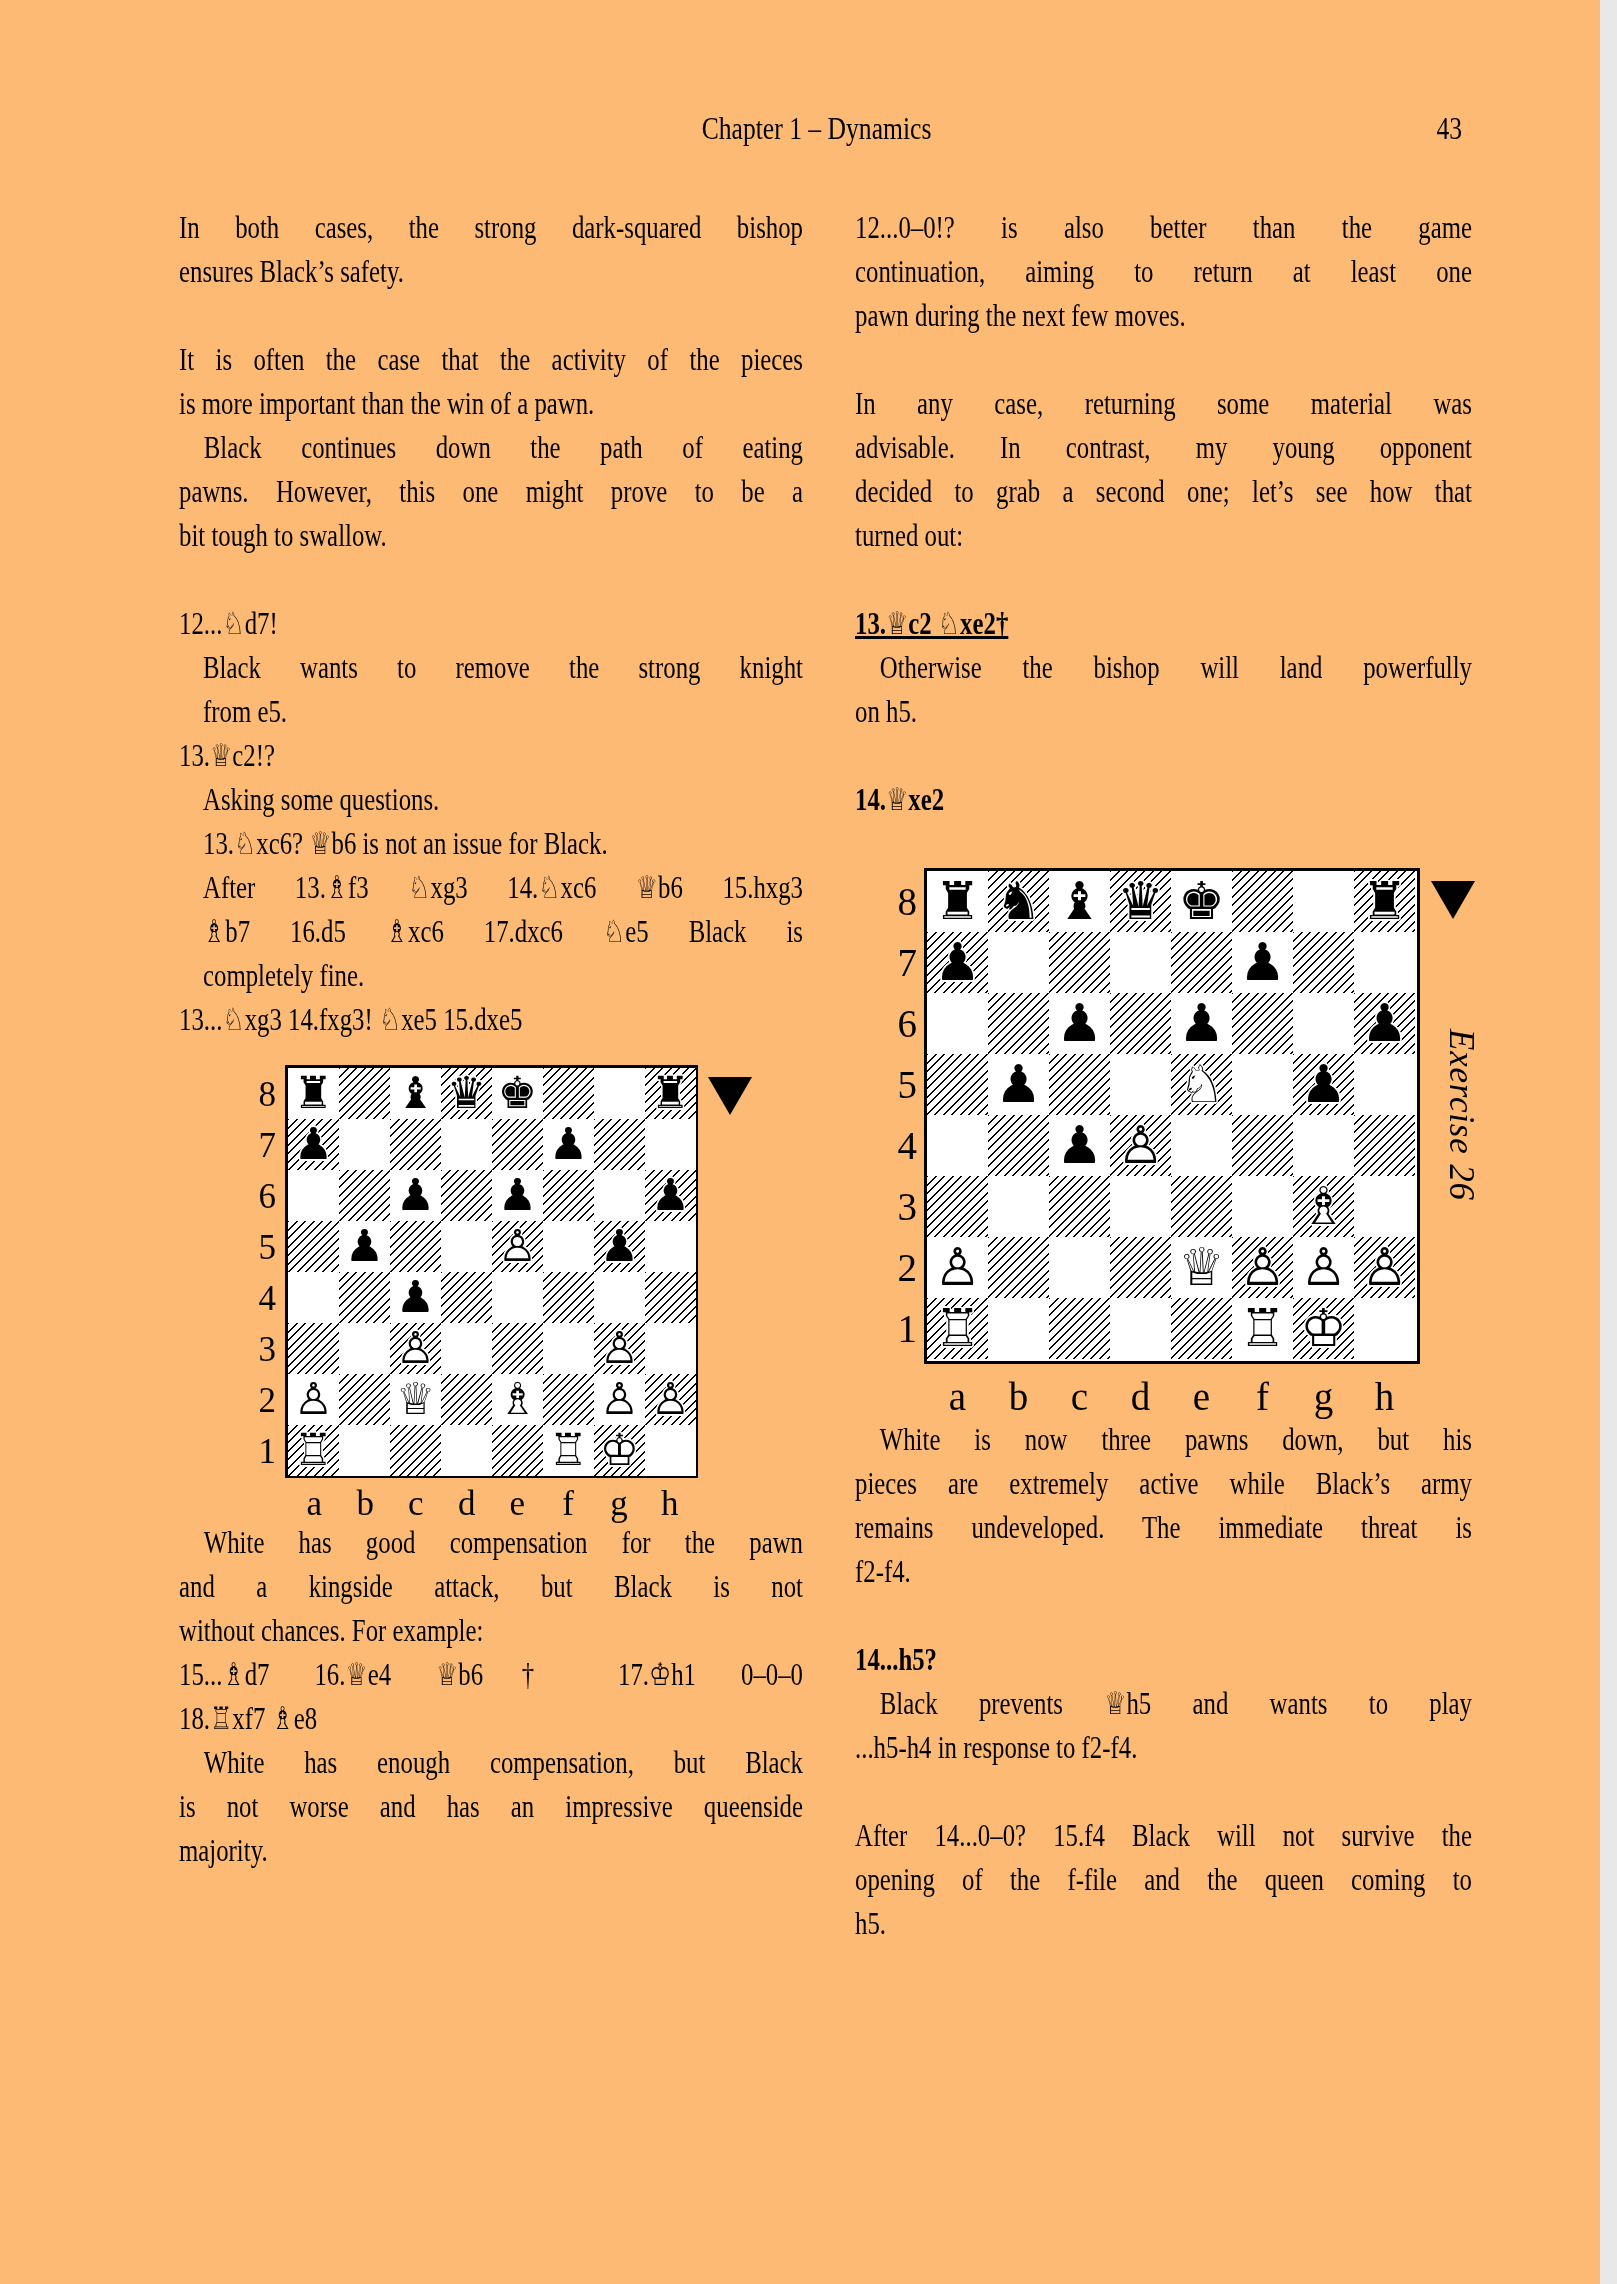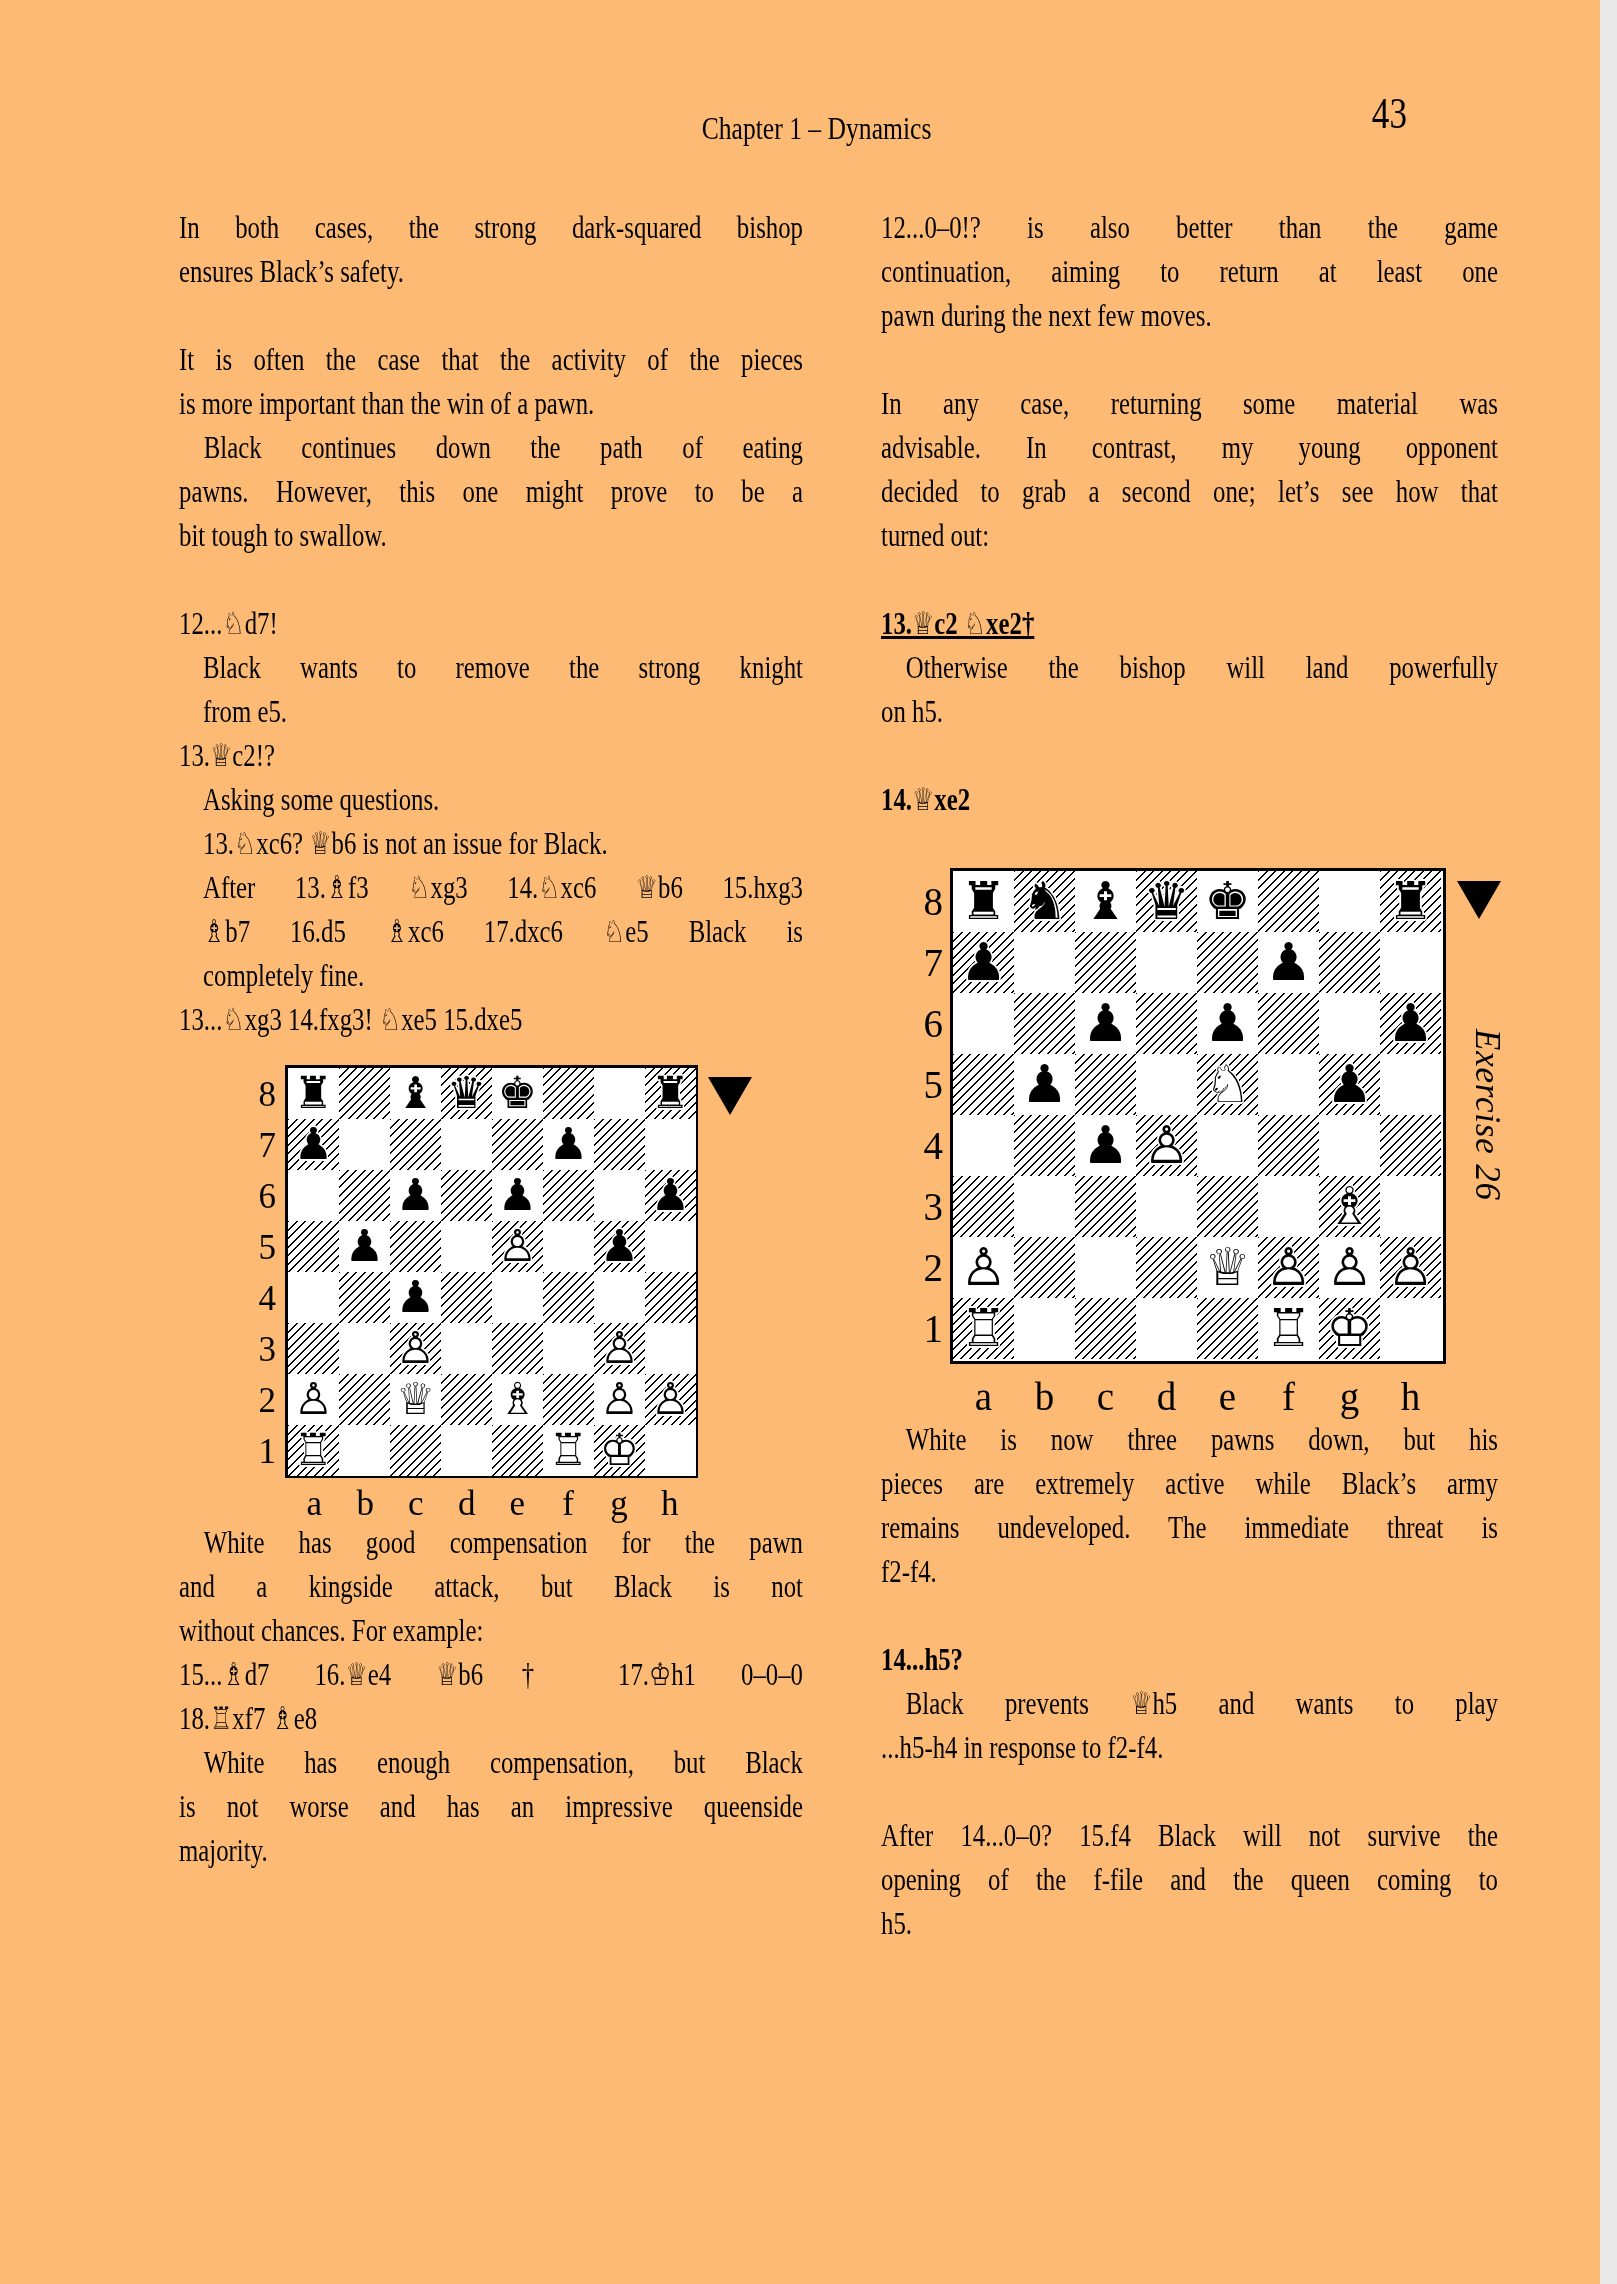--- a/index.html
+++ b/index.html
@@ -3,28 +3,28 @@
 <meta charset="utf-8">
 <style>
   html,body{margin:0;padding:0;background:#e8e8e8;}
   #page{position:relative;width:1600px;height:2284px;background:#fdba74;color:#000;
         font-family:"Liberation Serif","DejaVu Sans",serif;overflow:hidden;}
 
   
   .hdr{position:absolute;left:171px;top:106px;width:1291px;height:44px;
        text-align:center;font-size:32px;line-height:44px;}
   .hdr .sx{display:inline-block;transform:scaleX(.8);transform-origin:50% 50%;white-space:nowrap;}
-  .pno{position:absolute;left:1307px;top:92px;width:155px;height:44px;
-       text-align:center;font-size:44px;line-height:44px;}
+  .pno{position:absolute;left:1307px;top:106px;width:155px;height:44px;
+       text-align:right;font-size:32px;line-height:44px;}
   .pno .sx{display:inline-block;transform:scaleX(.8);transform-origin:100% 50%;}
 
   
   .col{position:absolute;top:206px;}
   .col-left{left:179px;width:624px;}
-  .col-right{left:881px;width:617px;}
+  .col-right{left:855px;width:617px;}
 
   .blk{position:relative;}
   .blk.ann{margin-left:24px;}
   .ln{height:44px;line-height:44px;font-size:31px;width:125%;
       transform:scaleX(.8);transform-origin:0 0;}
   .ln.just{text-align:justify;text-align-last:justify;}
   .ln.nat{text-align:left;white-space:nowrap;}
   .ln.ind{text-indent:31px;}
   .blk.bold .ln{font-weight:bold;}
 

